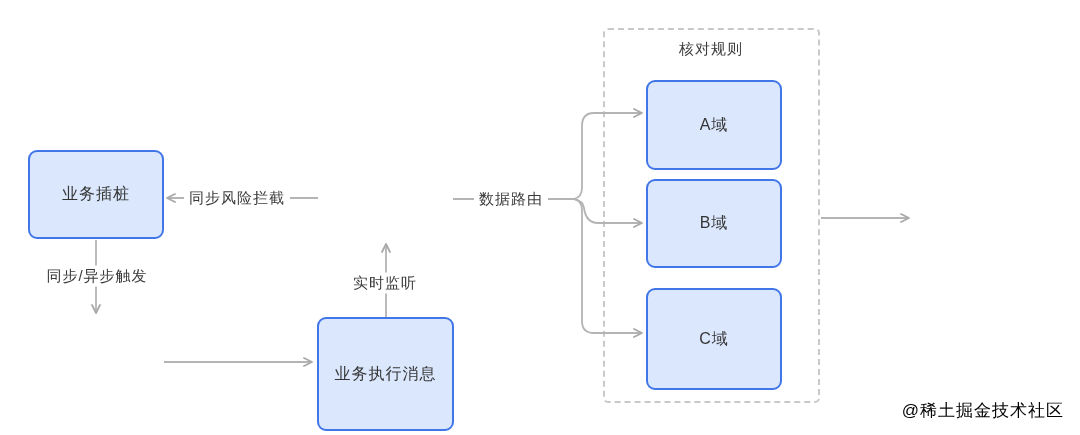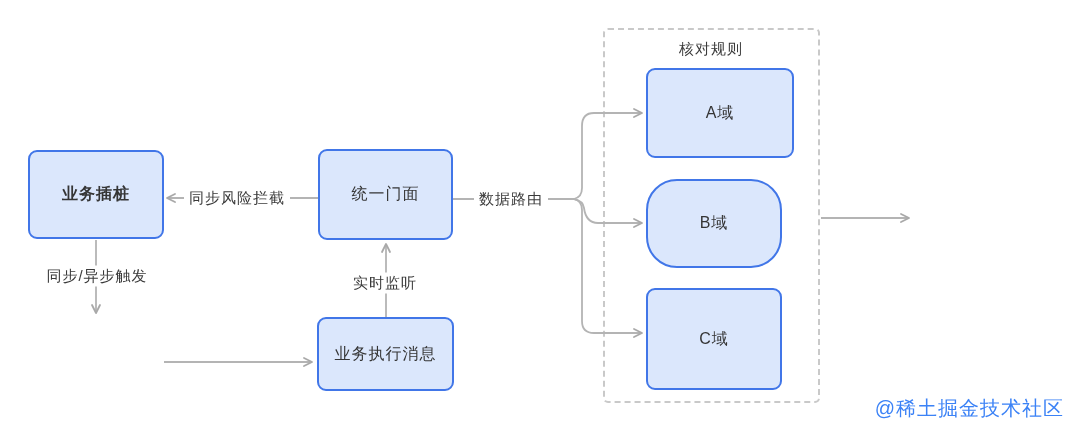--- a/index.html
+++ b/index.html
@@ -38,21 +38,21 @@
     position:absolute;z-index:3;
     transform:translate(-50%,-50%);
     background:#ffffff;
     padding:1px 5px;
     font-size:15px;color:#3a3a3a;
     white-space:nowrap;letter-spacing:1px;
   }
   .watermark{
     position:absolute;z-index:4;
     right:16px;bottom:13px;
-    font-size:20px;color:#3b82f6;
+    font-size:17px;color:#000000;
     letter-spacing:1px;
   }
 </style>
 </head>
 <body>
 
 <div id="canvas">
 
   <svg id="edges" viewBox="0 0 1080 435">
     <defs>
@@ -69,38 +69,35 @@
       <path d="M574,199 Q582,197 582,188 V126 Q582,113 594,113 H642" marker-end="url(#arrow)"></path>
       <path d="M574,199 Q583,201 584,208 Q586,223 598,223 H642" marker-end="url(#arrow)"></path>
       <path d="M574,199 Q582,201 582,210 V321 Q582,333 594,333 H642" marker-end="url(#arrow)"></path>
       <path d="M821,218 H909" marker-end="url(#arrow)"></path>
     </g>
   </svg>
 
   <div class="group-box" style="left:603px;top:28px;width:217px;height:375px;"></div>
   <div class="group-label" style="left:711px;top:49px;text-align:center;">核对规则</div>
 
-  <div class="node" style="left:28px;top:150px;width:136px;height:89px;font-weight:bold;">
+  <div class="node" style="left:28px;top:150px;width:136px;height:89px;">
     <span>业务插桩</span>
   </div>
 
 
-  <div class="node" style="left:318px;top:149px;width:135px;height:91px;">
-    <span>统一门面</span>
-  </div>
 
-  <div class="node" style="left:317px;top:317px;width:137px;height:74px;">
+  <div class="node" style="left:317px;top:317px;width:137px;height:114px;">
     <span>业务执行消息</span>
   </div>
 
-  <div class="node" style="left:646px;top:68px;width:148px;height:90px;justify-content:center;">
+  <div class="node" style="left:646px;top:80px;width:136px;height:90px;justify-content:center;">
     <span>A域</span>
   </div>
 
-  <div class="node" style="left:646px;top:179px;width:136px;height:89px;border-radius:31px;">
+  <div class="node" style="left:646px;top:179px;width:136px;height:89px;">
     <span>B域</span>
   </div>
 
   <div class="node" style="left:646px;top:288px;width:136px;height:102px;">
     <span>C域</span>
   </div>
 
 
   <div class="edge-label" style="left:237px;top:198px;">同步风险拦截</div>
 

